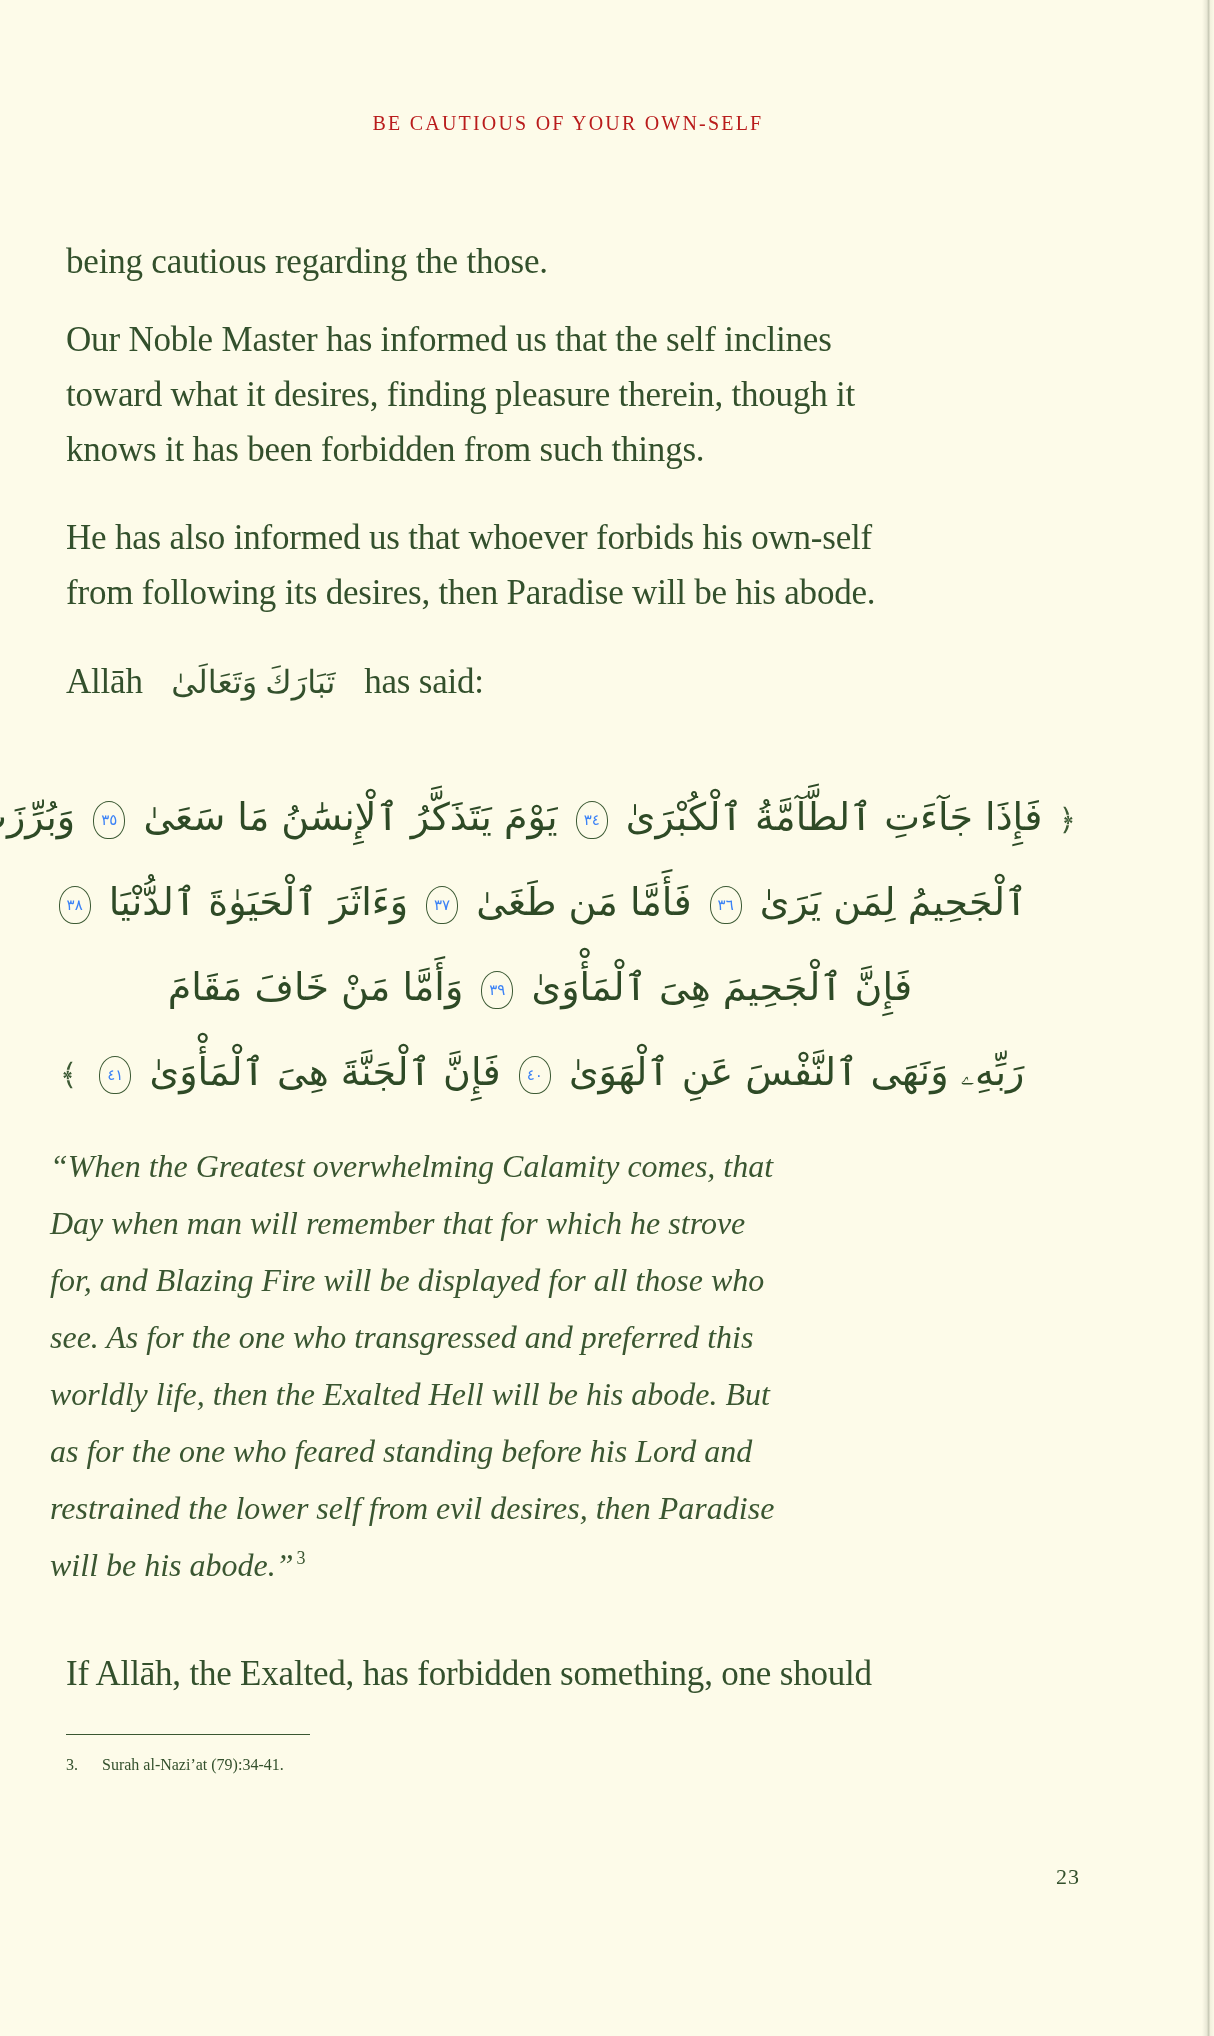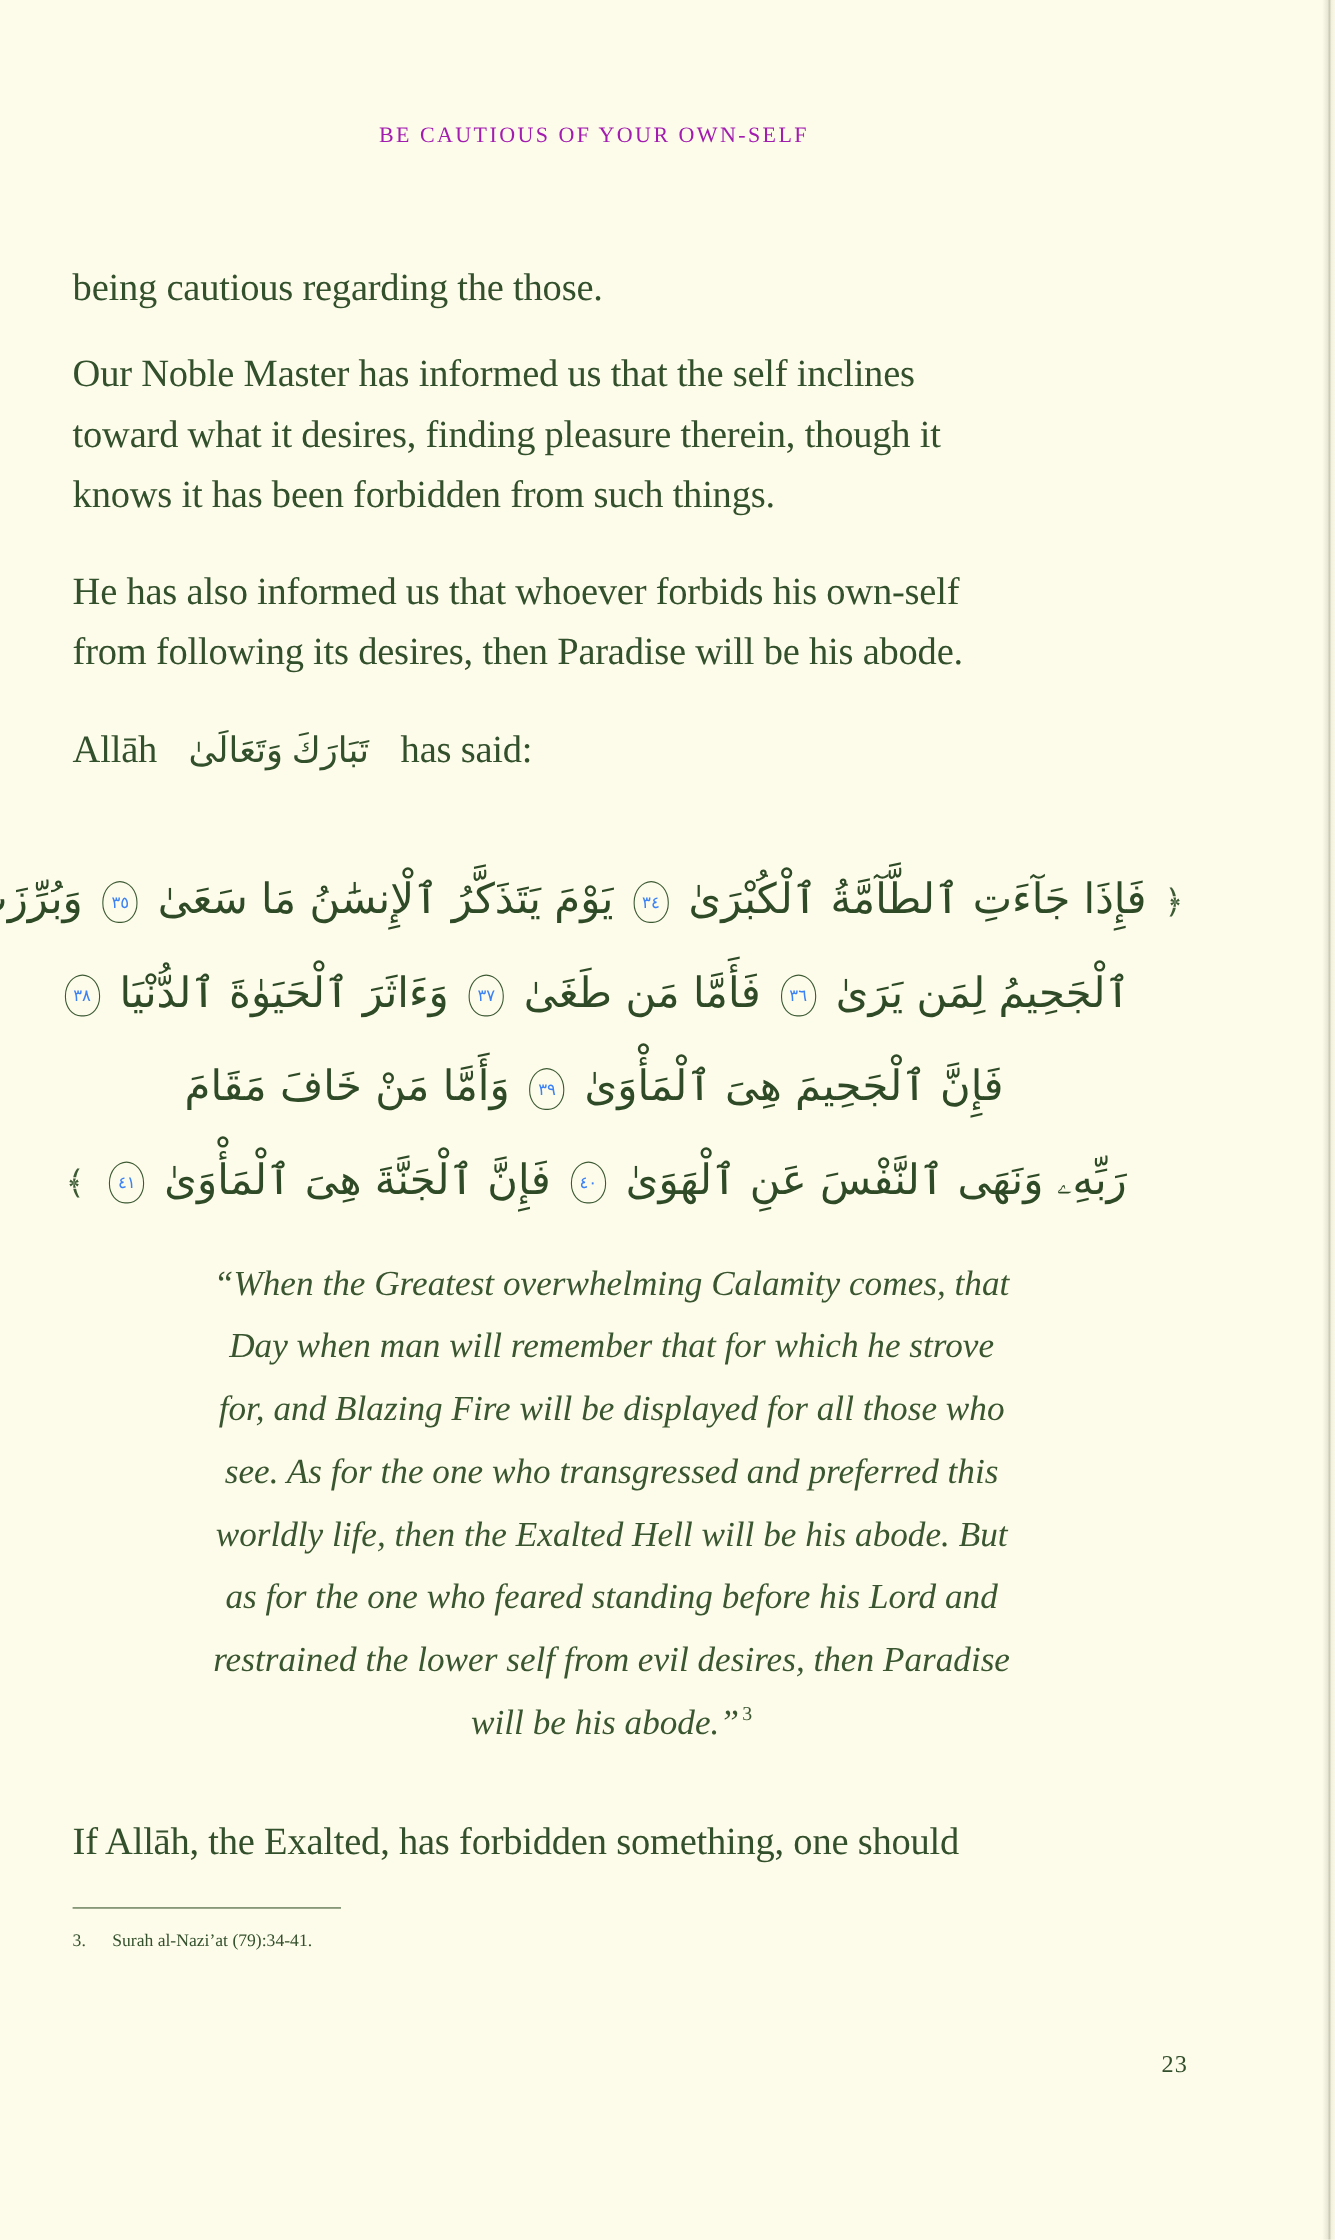--- a/index.html
+++ b/index.html
@@ -10,42 +10,43 @@
     font-family: "Liberation Serif", "DejaVu Serif", serif;
     color: #2f4a2a;
   }
   .page-edge {
     position: absolute; top: 0; right: 0; width: 12px; height: 2036px;
     background: linear-gradient(to right, #fdfbe9 0%, #e9e8d6 40%, #c9cab7 55%, #f3f1de 70%, #fbf9e7 100%);
   }
   .running-head {
     position: absolute; top: 112px; left: 0; width: 1080px;
     text-align: center; font-size: 20px; letter-spacing: 2.2px;
-    color: #a21caf;
+    color: #b91c1c;
+    padding-left: 28px;
   }
   .body-line {
     position: absolute; left: 66px; font-size: 35px; white-space: nowrap;
     color: #33502c; letter-spacing: -0.2px;
   }
   .arabic-line {
     position: absolute; left: 0; width: 1080px; text-align: center;
     font-family: "DejaVu Sans", sans-serif; font-size: 38px;
     direction: rtl; color: #2e4a26; white-space: nowrap;
   }
   .ayah-mark {
     display: inline-block; width: 30px; height: 36px; line-height: 36px;
     border: 1.5px solid #3c5a34; border-radius: 50% 50% 46% 46%;
     font-size: 15px; text-align: center; vertical-align: middle;
     margin: 0 6px; direction: ltr; color: #3b82f6;
   }
   .bracket-ornament {
     display: inline-block; font-size: 30px; color: #3c5a34; vertical-align: middle; margin: 0 4px;
   }
   .translation-line {
-    position: absolute; left: 66px; width: 980px; text-align: center;
+    position: absolute; left: 50px; width: 980px; 
     font-style: italic; font-size: 32px; white-space: nowrap; color: #3a5631;
   }
   .sup { font-size: 18px; vertical-align: super; font-style: normal; margin-left: 3px; }
   .footnote-rule {
     position: absolute; left: 66px; top: 1734px; width: 244px; height: 0;
     border-top: 1.5px solid #3a5631;
   }
   .footnote {
     position: absolute; left: 66px; top: 1756px; font-size: 16px; color: #33502c; white-space: nowrap;
   }

